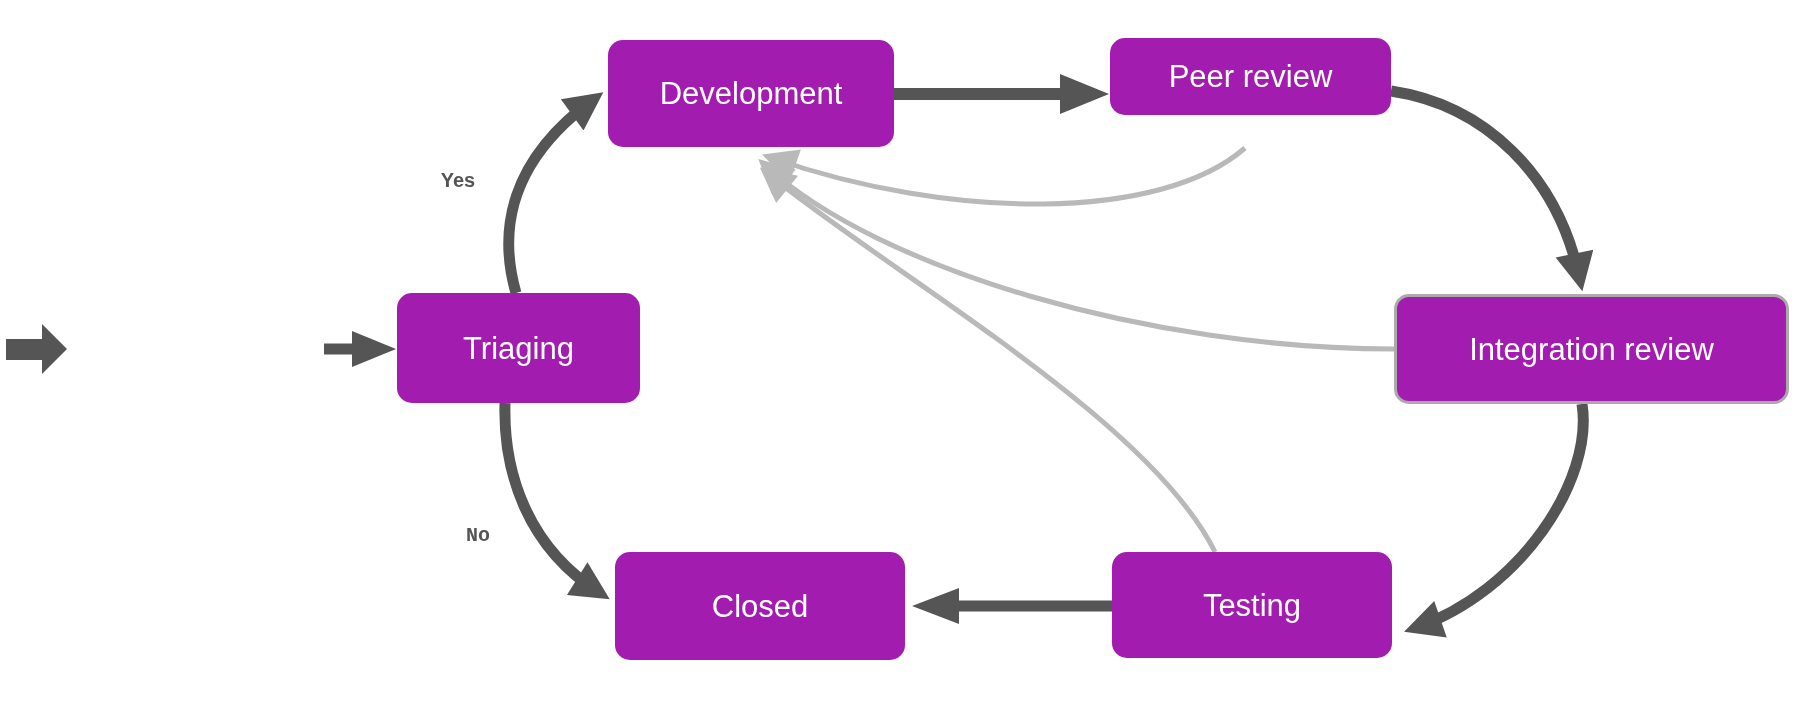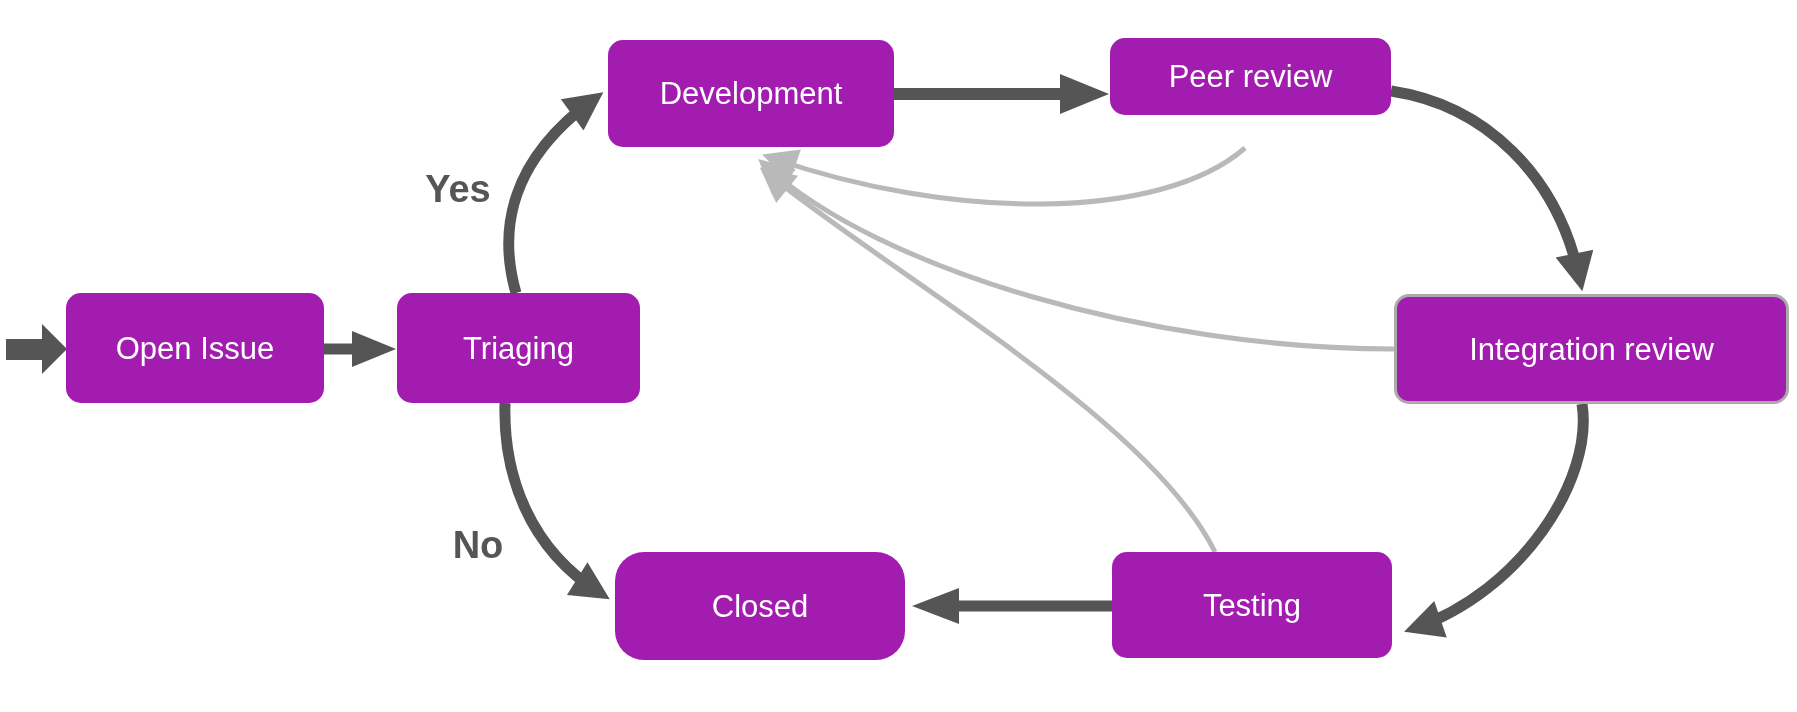--- a/index.html
+++ b/index.html
@@ -20,35 +20,35 @@
     font-size:31px;
     line-height:1;
     box-sizing:border-box;
     white-space:nowrap;
   }
   .node.bordered{border:3px solid #ABABAB;}
   .edge-label{
     position:absolute;
     color:#555555;
     font-weight:bold;
-    font-size:38px;
+    font-size:20px;
     width:90px;
     text-align:center;
     line-height:1;
   }
   
   #n-open{left:66px;top:293px;width:258px;height:110px;}
   #n-triaging{left:397px;top:293px;width:243px;height:110px;}
   #n-development{left:608px;top:40px;width:286px;height:107px;}
   #n-peer{left:1110px;top:38px;width:281px;height:77px;}
   #n-integration{left:1394px;top:294px;width:395px;height:110px;}
   #n-testing{left:1112px;top:552px;width:280px;height:106px;justify-content:center;}
-  #n-closed{left:615px;top:552px;width:290px;height:108px;border-radius:29px;}
+  #n-closed{left:615px;top:552px;width:290px;height:108px;}
   #lbl-yes{left:413px;top:170px;}
-  #lbl-no{left:433px;top:526px;}
+  #lbl-no{left:433px;top:526px;font-family:Liberation Mono, monospace;}
 </style>
 </head>
 <body>
 
 <div class="canvas">
 
   <svg class="edges" viewBox="0 0 1797 712" xmlns="http://www.w3.org/2000/svg">
     <defs>
       <marker id="mD" viewBox="0 0 10 10" refX="7" refY="5" markerWidth="4" markerHeight="3.5" orient="auto">
         <path d="M0,0 L10,5 L0,10 Z" fill="#555555"></path>
@@ -76,23 +76,20 @@
     <polygon points="1060,74 1060,114 1109,94" fill="#555555"></polygon>
 
     <path d="M 1391,91 C 1485,105 1558,175 1580,280" fill="none" stroke="#555555" stroke-width="11" marker-end="url(#mD)"></path>
 
     <path d="M 1582,404 C 1594,480 1520,592 1415,628" fill="none" stroke="#555555" stroke-width="11" marker-end="url(#mD)"></path>
 
     <line x1="1112" y1="606" x2="958" y2="606" stroke="#555555" stroke-width="11"></line>
     <polygon points="959,588 959,624 912,606" fill="#555555"></polygon>
   </svg>
 
-  <div class="node" id="n-open">
-    <span>Open Issue</span>
-  </div>
   <div class="node" id="n-triaging">
     <span>Triaging</span>
   </div>
   <div class="node" id="n-development">
     <span>Development</span>
   </div>
   <div class="node" id="n-peer">
     <span>Peer review</span>
   </div>
   <div class="node bordered" id="n-integration">

